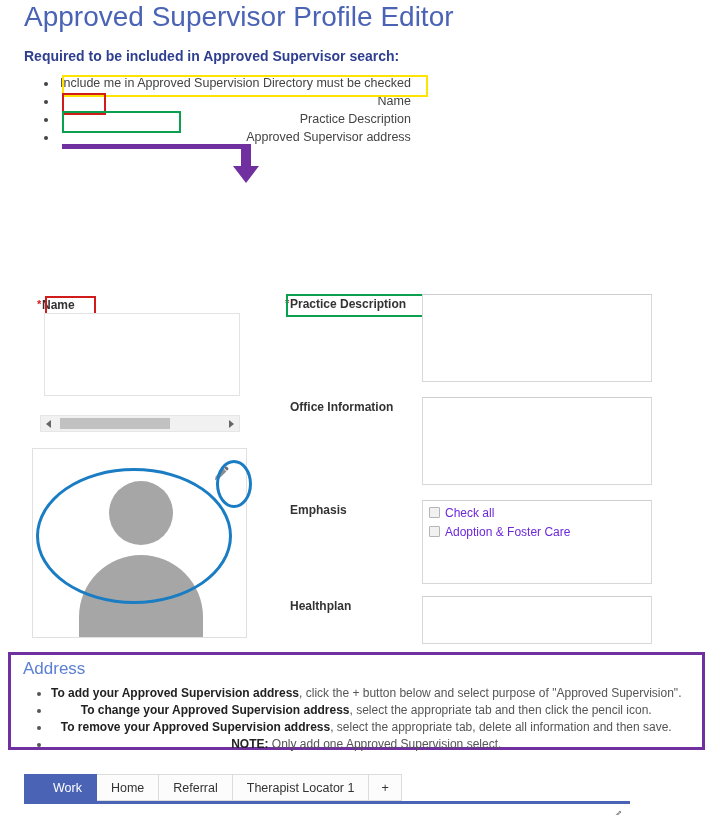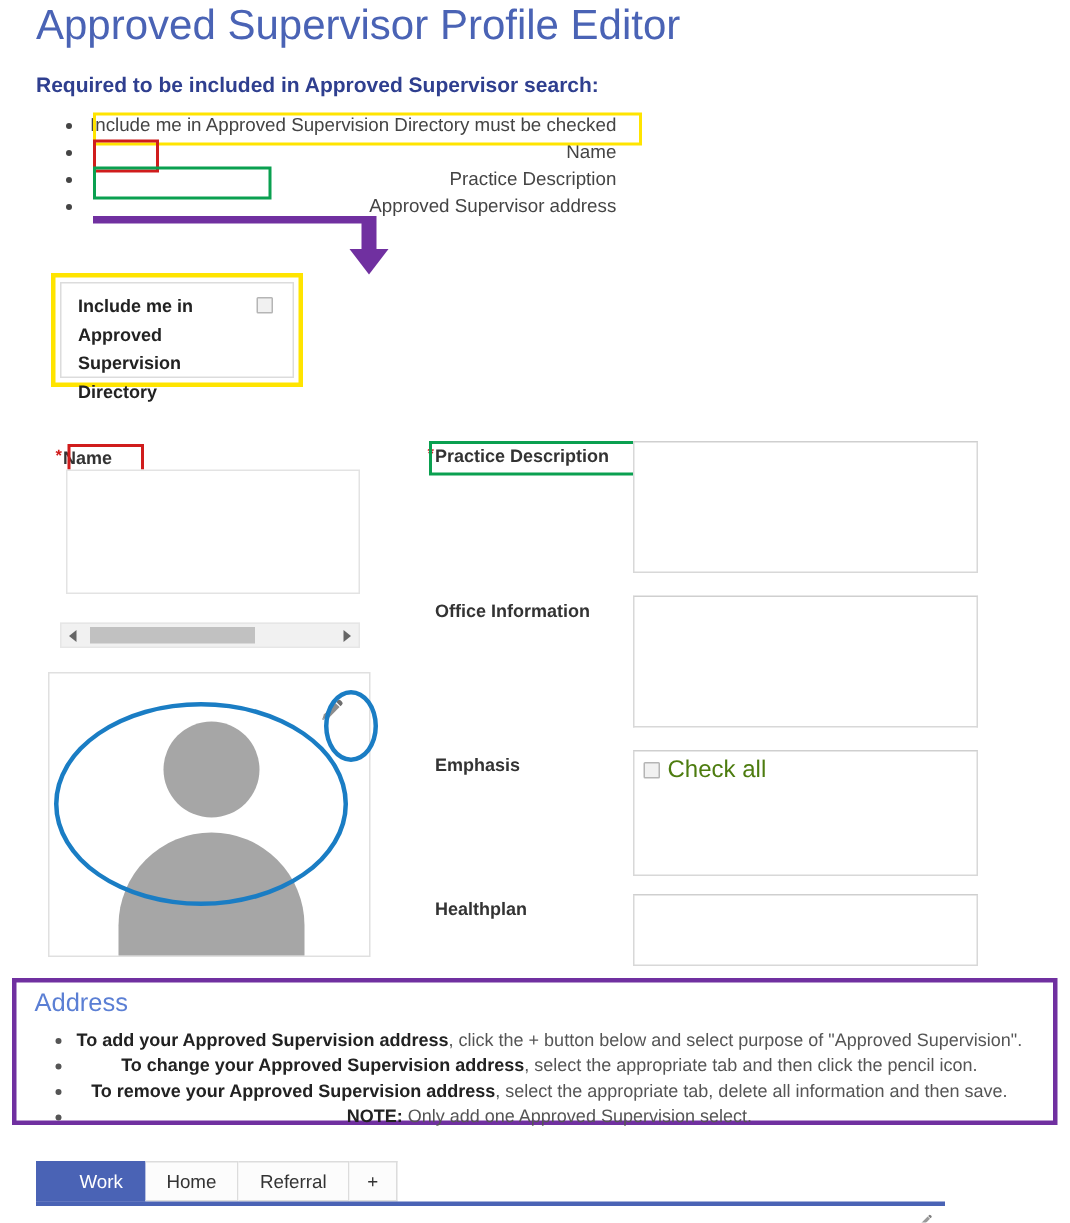--- a/index.html
+++ b/index.html
@@ -104,21 +104,21 @@
     border:1px solid #e0e0e0;background:#fff;box-sizing:border-box;overflow:hidden;
   }
   .avatar-head{position:absolute;left:76px;top:32px;width:64px;height:64px;border-radius:50%;background:#a6a6a6;}
   .avatar-body{position:absolute;left:46px;top:106px;width:124px;height:95px;border-radius:62px 62px 0 0;background:#a6a6a6;}
   .pencil-wrap{position:absolute;right:16px;top:16px;width:18px;height:18px;}
 
   .ellipse{position:absolute;border:3px solid #1a7dc4;border-radius:50%;pointer-events:none;background:transparent;}
 
   
   .cbgroup{position:absolute;}
-  .cbrow{font-size:16px;color:#4d7c0f;line-height:19px;white-space:nowrap;}
+  .cbrow{font-size:12px;color:#6d28d9;line-height:19px;white-space:nowrap;}
   .cbrow .cb{margin-right:5px;}
 
   
   .address-box{
     position:absolute;left:8px;top:652px;width:697px;height:98px;
     border:3px solid #7030a0;background:#fff;box-sizing:border-box;text-align:center;
   }
   .address-title{
     position:absolute;left:12px;top:4px;font-size:17px;color:#5b7fd4;font-weight:400;
   }
@@ -159,26 +159,20 @@
   </ul>
 
   <div class="annot yellow" style="left:62px;top:75px;width:362px;height:18px;"></div>
   <div class="annot red" style="left:62px;top:93px;width:40px;height:18px;"></div>
   <div class="annot green" style="left:62px;top:111px;width:115px;height:18px;"></div>
 
   <div class="arrow-h" style="left:62px;top:144px;width:186px;height:5px;"></div>
   <div class="arrow-v" style="left:241px;top:144px;width:10px;height:24px;"></div>
   <div class="arrow-head" style="left:233px;top:166px;"></div>
 
-  <div class="include-outer">
-    <div class="include-inner">
-      <div class="include-label">Include me in Approved Supervision Directory</div>
-      <span class="cb include-cb"></span>
-    </div>
-  </div>
 
   <div class="field-label" style="left:42px;top:298px;">
     <span class="req-star" style="left:-5px;top:0px;">*</span>
     <span>Name</span>
   </div>
   <div class="annot red" style="left:45px;top:296px;width:47px;height:17px;"></div>
 
   <div class="underline-input" style="left:44px;top:313px;width:196px;height:83px;"></div>
 
   <div class="hscroll">
@@ -208,39 +202,41 @@
   <div class="annot green" style="left:286px;top:294px;width:135px;height:19px;"></div>
   <div class="textbox" style="left:422px;top:294px;width:230px;height:88px;"></div>
 
   <div class="field-label" style="left:290px;top:400px;">Office Information</div>
   <div class="textbox" style="left:422px;top:397px;width:230px;height:88px;"></div>
 
   <div class="field-label" style="left:290px;top:503px;">Emphasis</div>
   <div class="textbox" style="left:422px;top:500px;width:230px;height:84px;"></div>
   <div class="cbgroup" style="left:429px;top:504px;">
     <div class="cbrow"><span class="cb"></span><span>Check all</span></div>
+    <div class="cbrow"><span class="cb"></span><span>Adoption &amp; Foster Care</span></div>
   </div>
 
   <div class="field-label" style="left:290px;top:599px;">Healthplan</div>
   <div class="textbox" style="left:422px;top:596px;width:230px;height:48px;"></div>
 
   <div class="address-box">
     <div class="address-title">Address</div>
     <ul class="address-list">
       <li><b>To add your Approved Supervision address</b><span>, click the + button below and select purpose of "Approved Supervision".</span></li>
       <li><b>To change your Approved Supervision address</b><span>, select the appropriate tab and then click the pencil icon.</span></li>
       <li><b>To remove your Approved Supervision address</b><span>, select the appropriate tab, delete all information and then save.</span></li>
       <li><b>NOTE:</b><span> Only add one Approved Supervision select.</span></li>
     </ul>
   </div>
 
   <div class="tabs">
     <div class="tab active">Work</div>
     <div class="tab">Home</div>
     <div class="tab">Referral</div>
+    <div class="tab">Therapist Locator 1</div>
     <div class="tab plus">+</div>
   </div>
   <div class="tab-underline"></div>
   <div class="bottom-pencil">
     <svg width="10" height="10" viewBox="0 0 18 18" aria-hidden="true">
       <path d="M3 14.2 L3.9 11.3 L11.6 3.6 L14.4 6.4 L6.7 14.1 Z" fill="#9a9a9a"></path>
       <path d="M12.2 3.0 L13.2 2.0 A1.4 1.4 0 0 1 15.2 2.0 L16.0 2.8 A1.4 1.4 0 0 1 16.0 4.8 L15.0 5.8 Z" fill="#7c7c7c"></path>
     </svg>
   </div>
 

